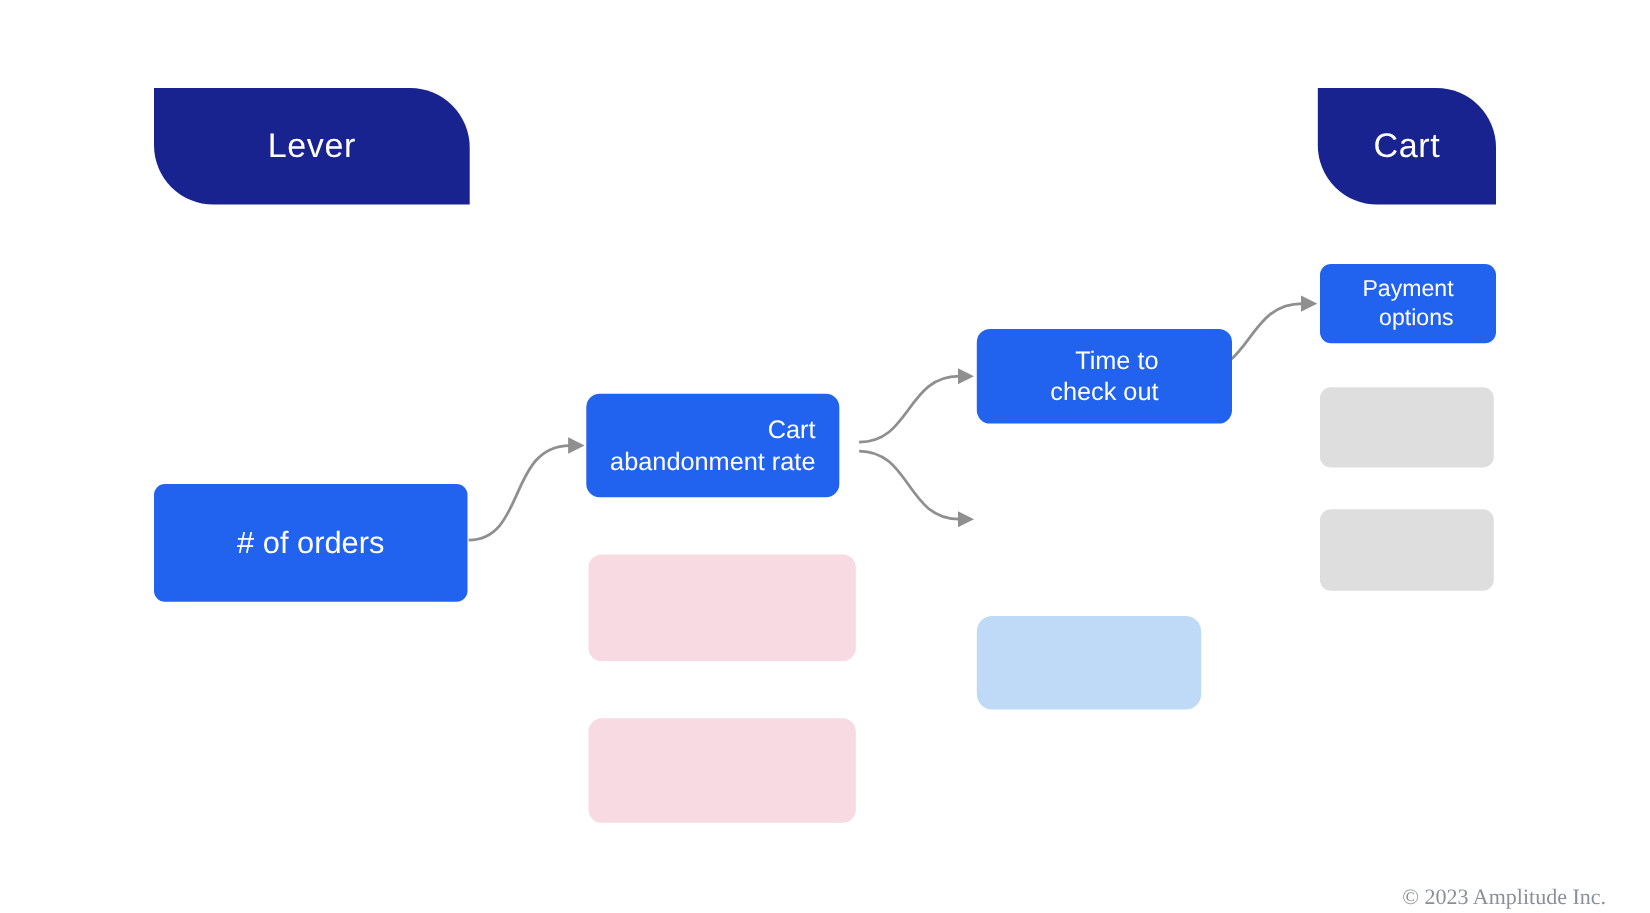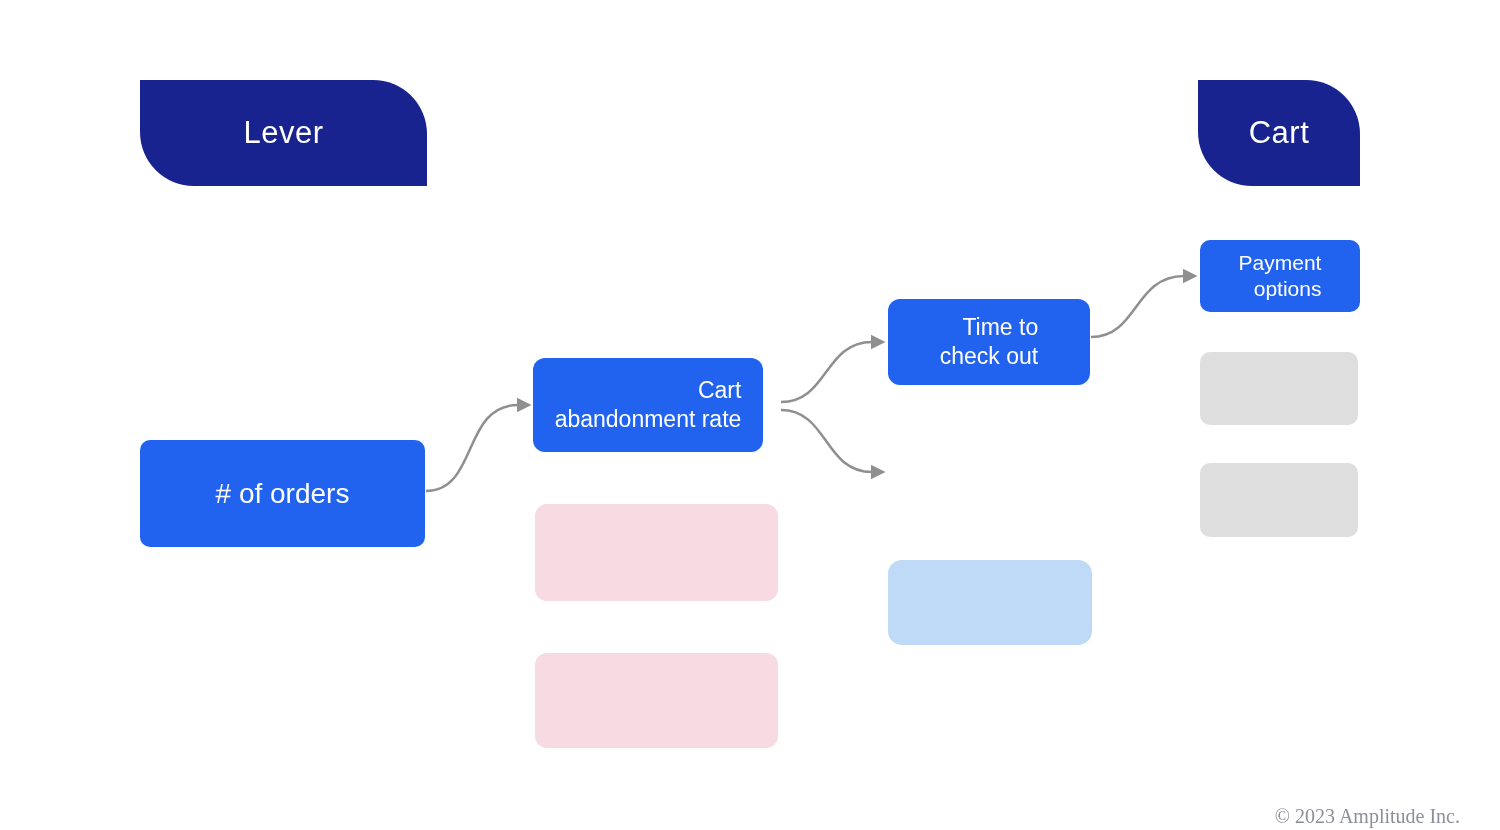--- a/index.html
+++ b/index.html
@@ -40,21 +40,21 @@
     position:absolute;
     background:var(--blue);
     color:#ffffff;
     display:flex;align-items:center;justify-content:center;
     text-align:right;
     white-space:pre-line;
     line-height:1.26;
   }
   .node-orders{left:140px;top:440px;width:285px;height:107px;border-radius:10px;font-size:28px;}
   .node-cart{left:533px;top:358px;width:230px;height:94px;border-radius:12px;font-size:23px;}
-  .node-time{left:888px;top:299px;width:202px;height:86px;border-radius:12px;font-size:23px;}
+  .node-time{left:888px;top:299px;width:232px;height:86px;border-radius:12px;font-size:23px;}
   .node-load{left:888px;top:430px;width:202px;height:83px;border-radius:12px;font-size:23px;}
   .node-payment{left:1200px;top:240px;width:160px;height:72px;border-radius:10px;font-size:21px;}
 
   
   .ph{position:absolute;}
   .ph-pink{background:var(--pink);border-radius:12px;}
   .ph-blue{background:var(--ltblue);border-radius:14px;}
   .ph-gray{background:var(--gray);border-radius:10px;}
   .ph-pink-1{left:535px;top:504px;width:243px;height:97px;}
   .ph-pink-2{left:535px;top:653px;width:243px;height:95px;}

